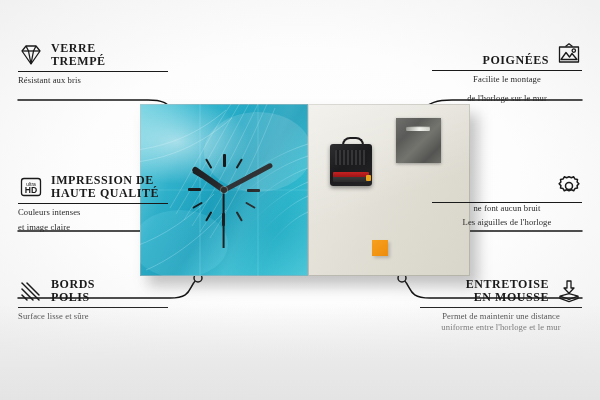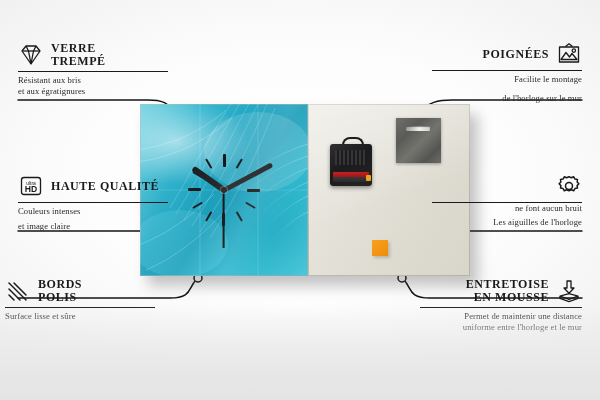--- a/index.html
+++ b/index.html
@@ -89,23 +89,23 @@
     background:linear-gradient(140deg,#f7a020,#ee8c0c);box-shadow:2px 2px 3px rgba(0,0,0,.18);}
 
   
   .callout{position:absolute;}
   .ca-head{display:flex;align-items:center;gap:7px;}
   .ca-title{font-weight:bold;font-size:12px;line-height:12.5px;letter-spacing:.55px;color:#1a1a1a;text-transform:uppercase;}
   .ca-rule{height:1.4px;background:#1a1a1a;margin-top:4px;}
   .ca-sub{font-size:8.6px;line-height:10.6px;color:#2a2a2a;margin-top:3px;letter-spacing:.1px;font-family:Liberation Serif, serif;}
   .ico{width:26px;height:24px;flex:0 0 26px;display:block;}
   .left .ca-head{justify-content:flex-start;}
-  .right .ca-head{justify-content:flex-end;}
+  .right .ca-head{justify-content:flex-end;align-items:flex-end;}
   .right .ca-title{text-align:right;}
-  .right .ca-sub{text-align:right;}
+  .right .ca-sub{text-align:center;}
 
   .wire{position:absolute;left:0;top:0;width:600px;height:400px;pointer-events:none;}
 </style>
 </head>
 <body>
 
 <div class="stage">
 
   <svg class="wire" viewBox="0 0 600 400">
     <g fill="none" stroke="#141414" stroke-width="1.5" stroke-linecap="round">
@@ -247,40 +247,40 @@
             <path d="M18 3 L15.5 8 L13 21"></path>
         </g>
       </svg>
       <div>
         <div class="ca-title">VERRE</div>
         <div class="ca-title">TREMPÉ</div>
       </div>
     </div>
     <div class="ca-rule" style="width:150px"></div>
     <div class="ca-sub">Résistant aux bris</div>
-    <div class="ca-sub" style="margin-top:0">et aux égratignures</div>
   </div>
 
   <div class="callout left" style="left:18px;top:174px;width:150px;">
     <div class="ca-head">
       <svg class="ico" viewBox="0 0 26 24">
         <rect x="3.5" y="3.5" width="19" height="17" rx="2.5" fill="none" stroke="#1a1a1a" stroke-width="1.3"></rect>
         <text x="13" y="11" text-anchor="middle" font-family="Liberation Sans, sans-serif" font-size="5" fill="#1a1a1a">ultra</text>
         <text x="13" y="18.4" text-anchor="middle" font-family="Liberation Sans, sans-serif" font-size="8.6" font-weight="bold" fill="#1a1a1a">HD</text>
       </svg>
       <div>
+        <div class="ca-title">IMPRESSION DE</div>
         <div class="ca-title">HAUTE QUALITÉ</div>
       </div>
     </div>
     <div class="ca-rule" style="width:150px"></div>
     <div class="ca-sub">Couleurs intenses</div>
     <div class="ca-sub" style="margin-top:4px">et image claire</div>
   </div>
 
-  <div class="callout left" style="left:5px;top:278px;width:150px;">
+  <div class="callout left" style="left:18px;top:278px;width:150px;">
     <div class="ca-head">
       <svg class="ico" viewBox="0 0 26 24">
         <g stroke="#1a1a1a" stroke-width="1.5" stroke-linecap="round">
           <line x1="4" y1="4" x2="21" y2="21"></line>
           <line x1="4" y1="10" x2="15" y2="21"></line>
           <line x1="4" y1="16" x2="9" y2="21"></line>
           <line x1="9" y1="4" x2="21" y2="16"></line>
         </g>
       </svg>
       <div>

